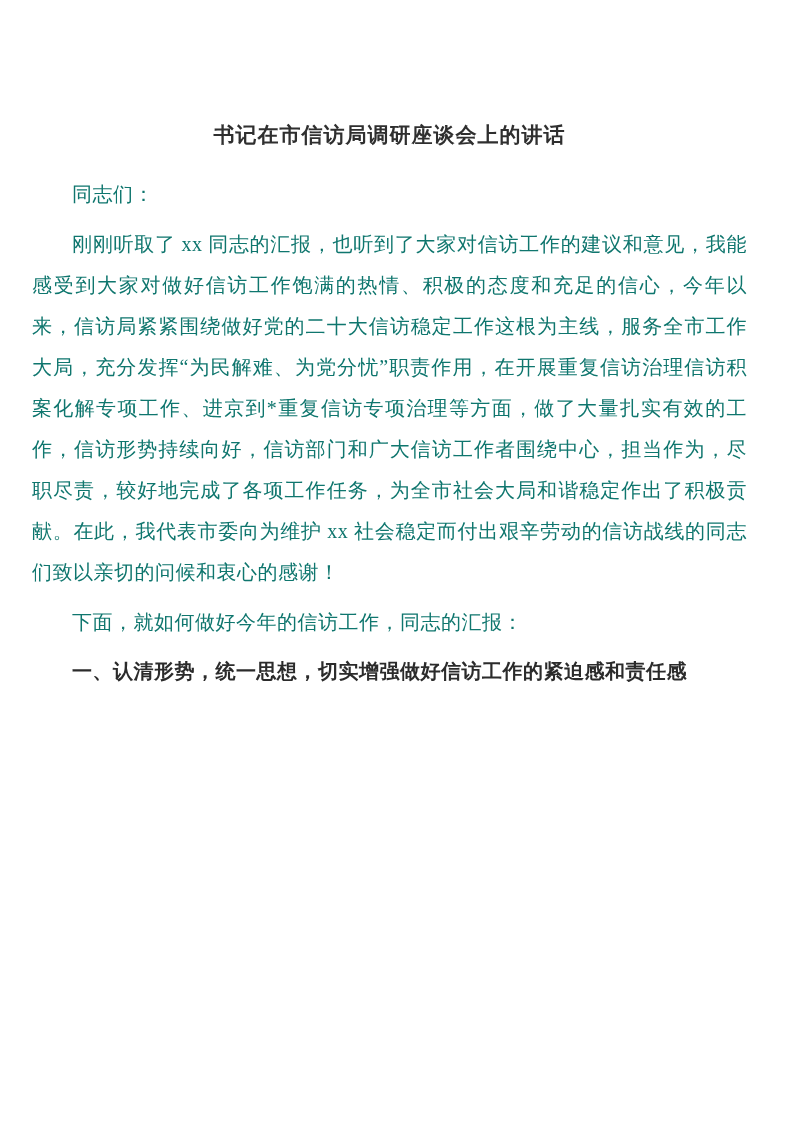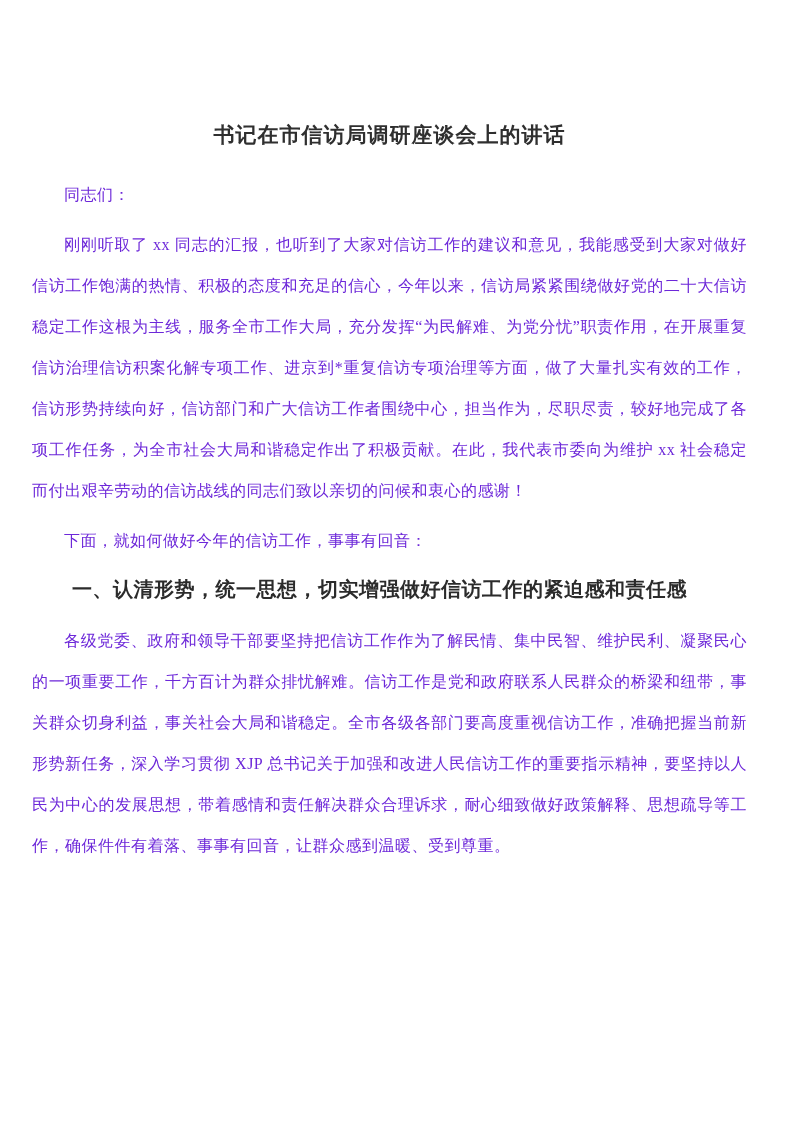--- a/index.html
+++ b/index.html
@@ -21,23 +21,23 @@
     font-size: 21px;
     line-height: 30px;
     font-weight: bold;
     text-align: center;
     letter-spacing: 1px;
     color: #2f2f2f;
     margin: 0 0 24px 0;
     font-family: "Liberation Serif", "DejaVu Serif", serif;
   }
   .body-text {
-    font-size: 16px;
+    font-size: 20px;
     line-height: 41px;
-    color: #6d28d9;
+    color: #0f766e;
     text-align: justify;
     text-justify: inter-ideograph;
     text-indent: 2em;
     margin: 0 0 9px 0;
     letter-spacing: 0.5px;
   }
   .section-heading {
     font-size: 20px;
     line-height: 41px;
     font-weight: bold;
@@ -51,18 +51,17 @@
 </head>
 <body>
 
 <div class="page">
   <h1 class="doc-title">书记在市信访局调研座谈会上的讲话</h1>
 
   <p class="body-text">同志们：</p>
 
   <p class="body-text">刚刚听取了 xx 同志的汇报，也听到了大家对信访工作的建议和意见，我能感受到大家对做好信访工作饱满的热情、积极的态度和充足的信心，今年以来，信访局紧紧围绕做好党的二十大信访稳定工作这根为主线，服务全市工作大局，充分发挥“为民解难、为党分忧”职责作用，在开展重复信访治理信访积案化解专项工作、进京到*重复信访专项治理等方面，做了大量扎实有效的工作，信访形势持续向好，信访部门和广大信访工作者围绕中心，担当作为，尽职尽责，较好地完成了各项工作任务，为全市社会大局和谐稳定作出了积极贡献。在此，我代表市委向为维护 xx 社会稳定而付出艰辛劳动的信访战线的同志们致以亲切的问候和衷心的感谢！</p>
 
-  <p class="body-text">下面，就如何做好今年的信访工作，事事有回音：</p>
+  <p class="body-text">下面，就如何做好今年的信访工作，同志的汇报：</p>
 
   <h2 class="section-heading">一、认清形势，统一思想，切实增强做好信访工作的紧迫感和责任感</h2>
 
-  <p class="body-text">各级党委、政府和领导干部要坚持把信访工作作为了解民情、集中民智、维护民利、凝聚民心的一项重要工作，千方百计为群众排忧解难。信访工作是党和政府联系人民群众的桥梁和纽带，事关群众切身利益，事关社会大局和谐稳定。全市各级各部门要高度重视信访工作，准确把握当前新形势新任务，深入学习贯彻 XJP 总书记关于加强和改进人民信访工作的重要指示精神，要坚持以人民为中心的发展思想，带着感情和责任解决群众合理诉求，耐心细致做好政策解释、思想疏导等工作，确保件件有着落、事事有回音，让群众感到温暖、受到尊重。</p>
 </div>
 
 </body></html>

